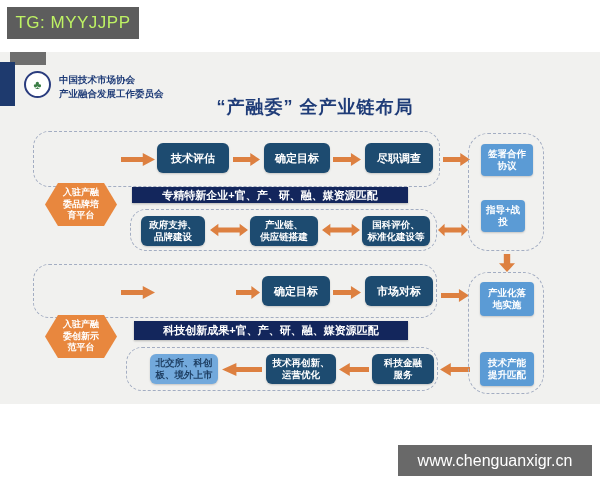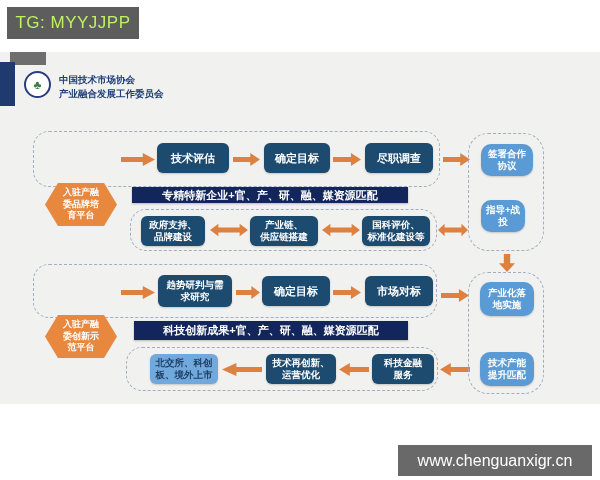--- a/index.html
+++ b/index.html
@@ -38,21 +38,21 @@
   .fbox{
     display:flex;align-items:center;justify-content:center;text-align:center;
     background:#1d4b70;color:#ffffff;border-radius:6px;font-weight:bold;
     white-space:pre-line;box-sizing:border-box;padding:15px 2px;
     box-shadow:0 1px 2px rgba(0,0,0,.18);
   }
   .fbox.f11{font-size:11px;}
   .fbox.f95{font-size:9.5px;line-height:1.25;}
   .fbox.lblue{background:#5b9bd5;}
   .fbox.lblue2{background:#72a9dc;color:#1e3f63;}
-  .fbox.r10{border-radius:10px;}
+  .fbox.r10{border-radius:4px;}
   
   .banner{
     background:#13265c;color:#ffffff;font-weight:bold;font-size:11px;
     display:flex;align-items:center;justify-content:center;text-align:center;
     box-shadow:0 1px 2px rgba(0,0,0,.25);
   }
   
   .hex{
     background:#e8873e;color:#ffffff;font-weight:bold;font-size:9px;line-height:1.3;
     display:flex;align-items:center;justify-content:center;text-align:center;
@@ -87,20 +87,21 @@
   <div class="abs corner-navy"></div>
 
   <div class="abs logo">
     <span class="logo-glyph">♣</span>
   </div>
   <div class="abs org-text">
     <div>中国技术市场协会</div>
     <div>产业融合发展工作委员会</div>
   </div>
 
+  <div class="abs title">“产融委” 全产业链布局</div>
 
   <div class="abs dashed" style="left:33px;top:131px;width:407px;height:56px;"></div>
   <div class="abs hex" style="left:45px;top:138px;width:72px;height:43px;">入驻产融
 委品牌培
 育平台</div>
   <div class="abs arr right" style="left:121px;top:152px;width:34px;height:15px;"></div>
   <div class="abs fbox f11" style="left:157px;top:143px;width:72px;height:30px;">技术评估</div>
   <div class="abs arr right" style="left:233px;top:152px;width:27px;height:15px;"></div>
   <div class="abs fbox f11" style="left:264px;top:143px;width:66px;height:30px;">确定目标</div>
   <div class="abs arr right" style="left:333px;top:152px;width:28px;height:15px;"></div>
@@ -118,22 +119,20 @@
   <div class="abs arr both" style="left:322px;top:223px;width:38px;height:14px;"></div>
   <div class="abs fbox f95" style="left:362px;top:216px;width:68px;height:28px;">国科评价、
 标准化建设等</div>
   <div class="abs arr both" style="left:438px;top:223px;width:30px;height:14px;"></div>
 
   <div class="abs dashed" style="left:33px;top:264px;width:404px;height:54px;"></div>
   <div class="abs hex" style="left:45px;top:270px;width:72px;height:43px;">入驻产融
 委创新示
 范平台</div>
   <div class="abs arr right" style="left:121px;top:285px;width:34px;height:15px;"></div>
-  <div class="abs fbox f95" style="left:158px;top:275px;width:74px;height:32px;">趋势研判与需
-求研究</div>
   <div class="abs arr right" style="left:236px;top:285px;width:24px;height:15px;"></div>
   <div class="abs fbox f11" style="left:262px;top:276px;width:68px;height:28px;">确定目标</div>
   <div class="abs arr right" style="left:333px;top:285px;width:28px;height:15px;"></div>
   <div class="abs fbox f11" style="left:365px;top:276px;width:68px;height:28px;">市场对标</div>
   <div class="abs arr right" style="left:441px;top:288px;width:28px;height:15px;"></div>
 
   <div class="abs banner" style="left:134px;top:321px;width:274px;height:19px;">科技创新成果+官、产、研、融、媒资源匹配</div>
 
   <div class="abs dashed" style="left:126px;top:347px;width:312px;height:44px;"></div>
   <div class="abs fbox f95 lblue2" style="left:150px;top:354px;width:68px;height:30px;">北交所、科创

